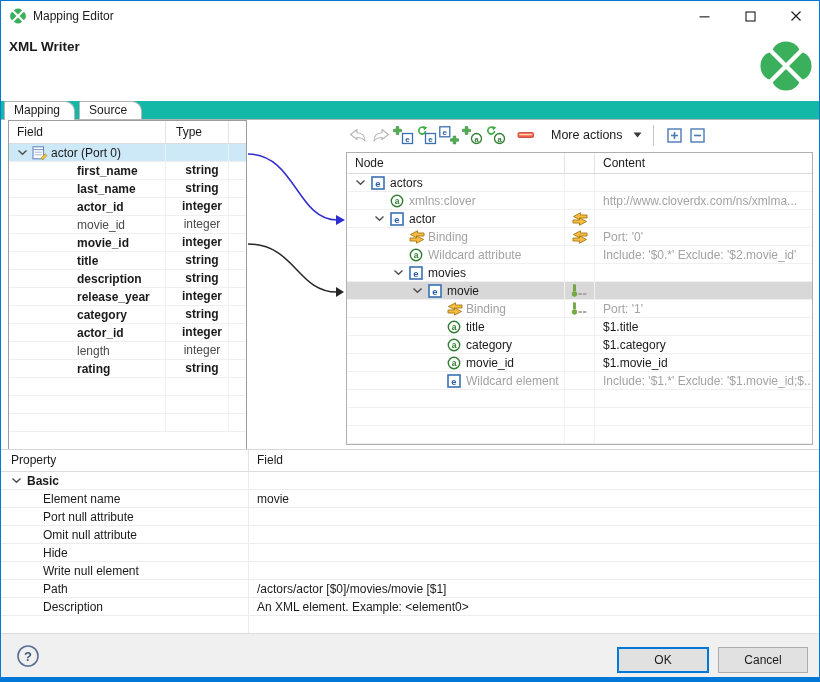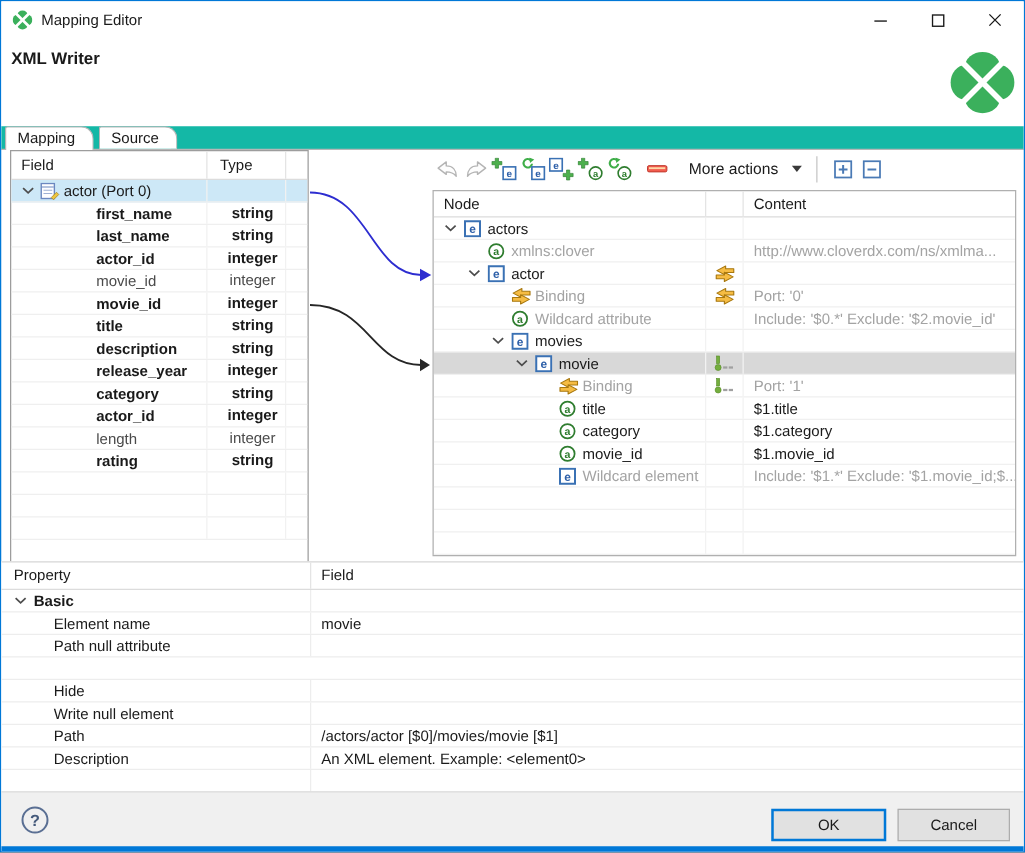--- a/index.html
+++ b/index.html
@@ -645,25 +645,28 @@
           <div class="v"></div>
         </div>
         <div class="prow">
           <div class="p">
             <span class="plabel">Element name</span>
           </div>
           <div class="v">movie</div>
         </div>
         <div class="prow">
           <div class="p">
-            <span class="plabel">Path null attribute</span>
+            <span class="plabel">Port null attribute</span>
           </div>
           <div class="v"></div>
         </div>
         <div class="prow">
+          <div class="p">
+            <span class="plabel">Omit null attribute</span>
+          </div>
           <div class="v"></div>
         </div>
         <div class="prow">
           <div class="p">
             <span class="plabel">Hide</span>
           </div>
           <div class="v"></div>
         </div>
         <div class="prow">
           <div class="p">

